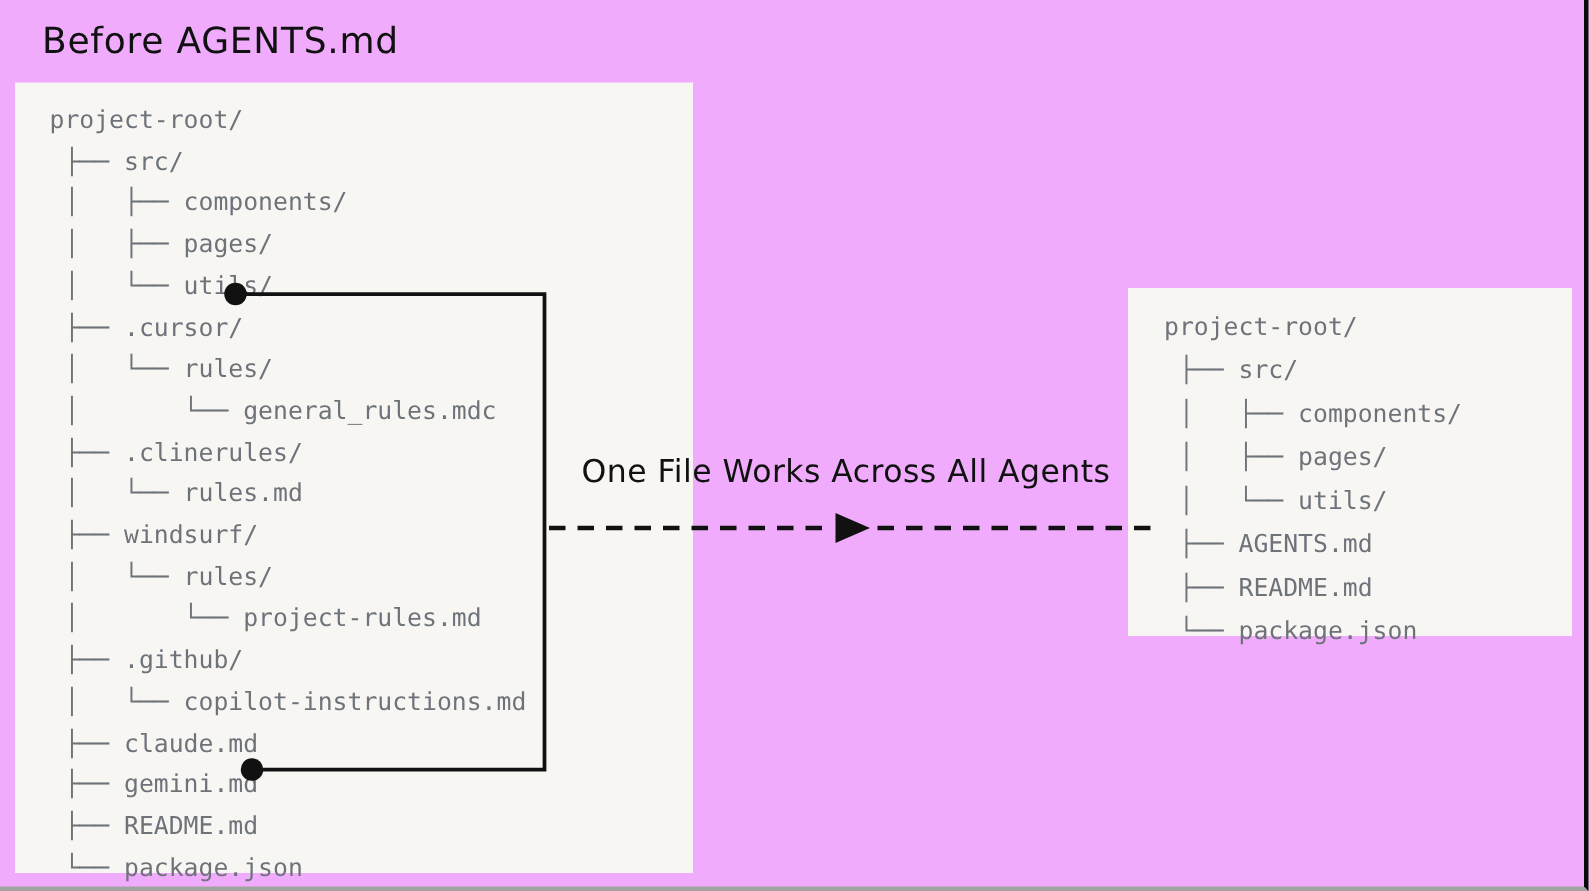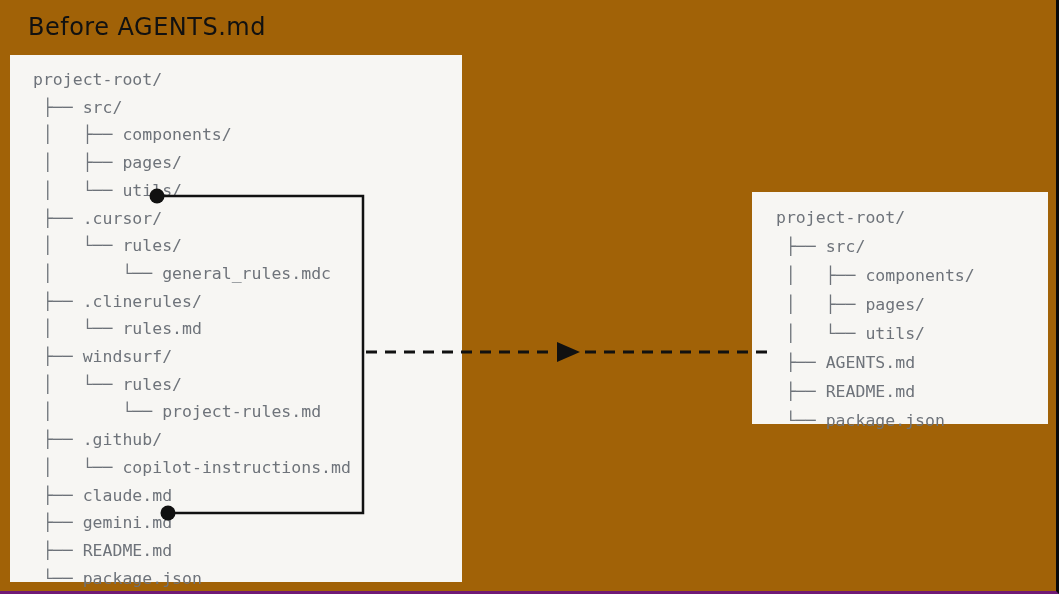--- a/index.html
+++ b/index.html
@@ -8,22 +8,22 @@
     height: 594px;
     background: #ffffff;
     font-family: "DejaVu Sans", "Liberation Sans", sans-serif;
     overflow: hidden;
   }
   .frame {
     position: relative;
     width: 1056px;
     height: 591px;
     border-right: 3px solid #0a0a0a;
-    border-bottom: 3px solid #701a75;
-    background: #a16207;
+    border-bottom: 3px solid #a3a3a3;
+    background: #f0abfc;
   }
   .title {
     position: absolute;
     font-size: 24px;
     color: var(--title-text, #111111);
     letter-spacing: 0.5px;
     white-space: nowrap;
   }
   .title-before { left: 28px; top: 13px; }
   .title-after  { left: 734px; top: 13px; }
@@ -95,20 +95,21 @@
     <pre class="tree">project-root/
  ├── src/
  │   ├── components/
  │   ├── pages/
  │   └── utils/
  ├── AGENTS.md
  ├── README.md
  └── package.json</pre>
   </div>
 
+  <div class="arrow-label">One File Works Across All Agents</div>
 
   <svg class="overlay" viewBox="0 0 1059 594">
 
     <polyline points="157,196 363,196 363,513 168,513" fill="none" stroke="#111111" stroke-width="2.5"></polyline>
     <circle cx="157" cy="196" r="7.5" fill="#111111"></circle>
     <circle cx="168" cy="513" r="7.5" fill="#111111"></circle>
 
     <line x1="366" y1="352" x2="554" y2="352" stroke="#111111" stroke-width="3" stroke-dasharray="11 8"></line>
     <polygon points="557,342 580,352 557,362" fill="#111111"></polygon>
     <line x1="585" y1="352" x2="772" y2="352" stroke="#111111" stroke-width="3" stroke-dasharray="11 8"></line>

